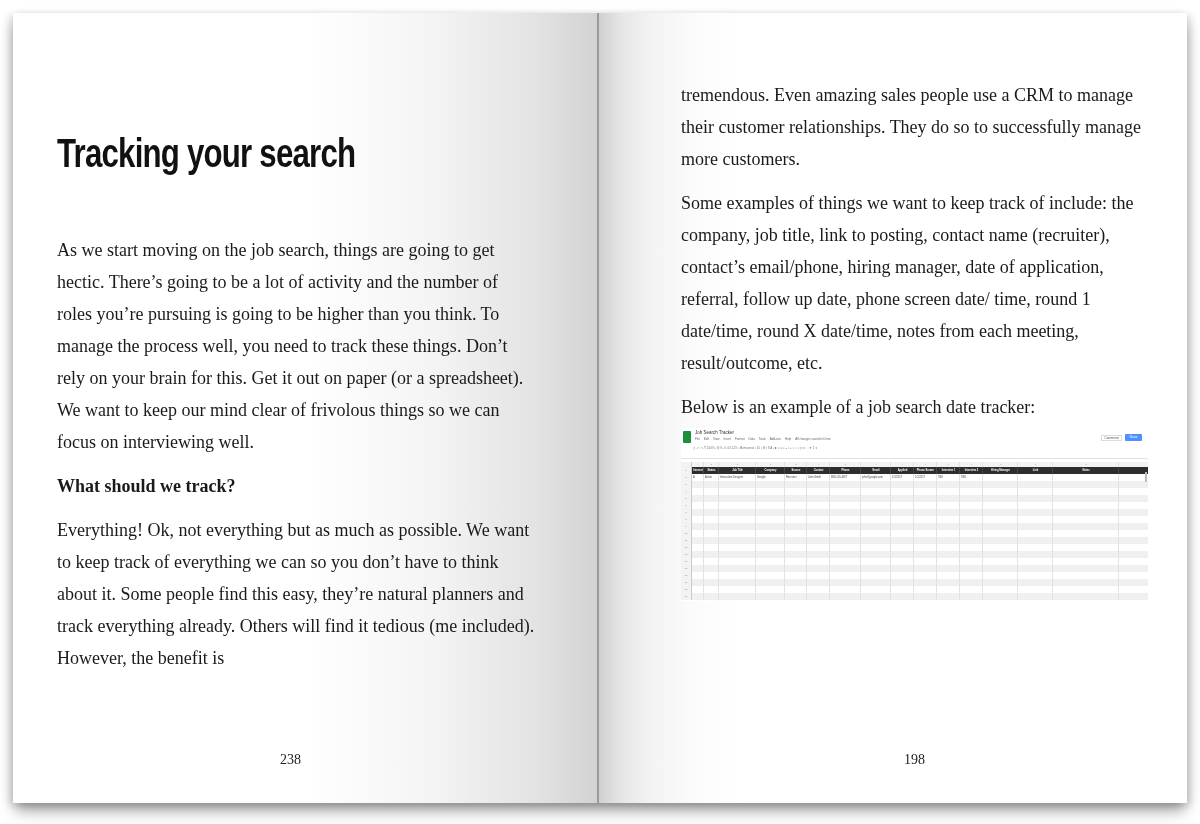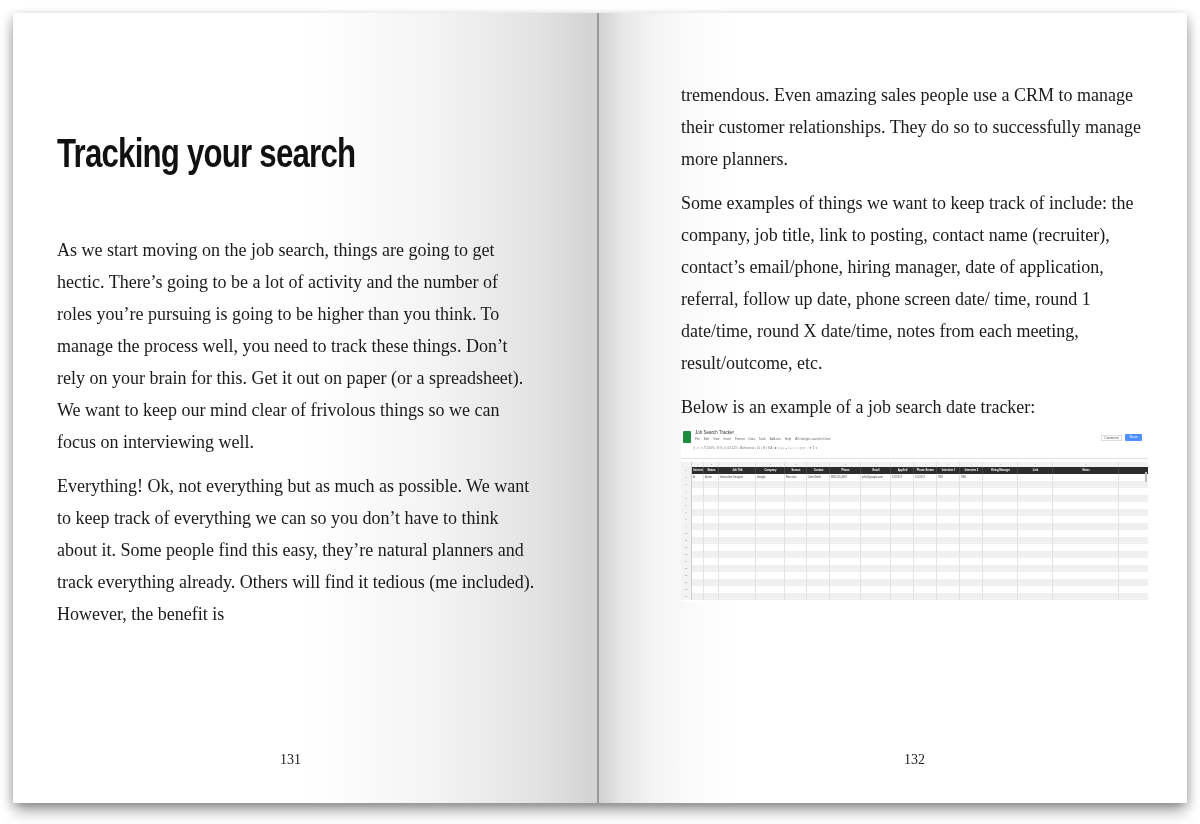--- a/index.html
+++ b/index.html
@@ -65,28 +65,29 @@
   .sheet-scroll { position:absolute; right:1px; top:44px; width:2px; height:10px; background:#bbb; }
 </style>
 </head>
 <body>
 
 <div class="book">
   <div class="page left">
     <h1 class="chapter-title">Tracking your search</h1>
     <div class="text-block">
       <p>As we start moving on the job search, things are going to get hectic. There’s going to be a lot of activity and the number of roles you’re pursuing is going to be higher than you think. To manage the process well, you need to track these things. Don’t rely on your brain for this. Get it out on paper (or a spreadsheet). We want to keep our mind clear of frivolous things so we can focus on interviewing well.</p>
+      <p class="subhead">What should we track?</p>
       <p>Everything! Ok, not everything but as much as possible. We want to keep track of everything we can so you don’t have to think about it. Some people find this easy, they’re natural planners and track everything already. Others will find it tedious (me included). However, the benefit is</p>
     </div>
-    <div class="page-number">131</div>
+    <div class="page-number">238</div>
   </div>
 
   <div class="page right">
     <div class="text-block">
-      <p>tremendous. Even amazing sales people use a CRM to manage their customer relationships. They do so to successfully manage more planners.</p>
+      <p>tremendous. Even amazing sales people use a CRM to manage their customer relationships. They do so to successfully manage more customers.</p>
       <p>Some examples of things we want to keep track of include: the company, job title, link to posting, contact name (recruiter), contact’s email/phone, hiring manager, date of application, referral, follow up date, phone screen date/ time, round 1 date/time, round X date/time, notes from each meeting, result/outcome, etc.</p>
       <p>Below is an example of a job search date tracker:</p>
     </div>
 
     <div class="sheet">
       <div class="sheet-top">
         <div class="sheet-logo"></div>
         <div class="sheet-title">Job Search Tracker</div>
         <div class="sheet-menu" id="sheet-menu"><span>File</span><span>Edit</span><span>View</span><span>Insert</span><span>Format</span><span>Data</span><span>Tools</span><span>Add-ons</span><span>Help</span><span>All changes saved in Drive</span></div>
         <div class="sheet-toolbar">⎙ ↶ ↷ ¶  100% ▾  $ % .0 .00 123 ▾  Montserrat ▾  10 ▾  B I S A ▾  ◧ ▾ ⊞ ▾  ≡ ▾ ⊥ ▾ ↦ ▾  ⊕ ▣ ▤ ▼ Σ ▾</div>
@@ -451,17 +452,17 @@
             <div class="cell" style="width: 23px; flex: 0 0 23px;"></div>
             <div class="cell" style="width: 23px; flex: 0 0 23px;"></div>
             <div class="cell" style="width: 35px; flex: 0 0 35px;"></div>
             <div class="cell" style="width: 35px; flex: 0 0 35px;"></div>
             <div class="cell" style="width: 66px; flex: 0 0 66px;"></div>
           </div>
         </div>
       <div class="sheet-scroll"></div>
     </div>
 
-    <div class="page-number">132</div>
+    <div class="page-number">198</div>
   </div>
 
   <div class="spine"></div>
 </div>
 
 </body></html>

